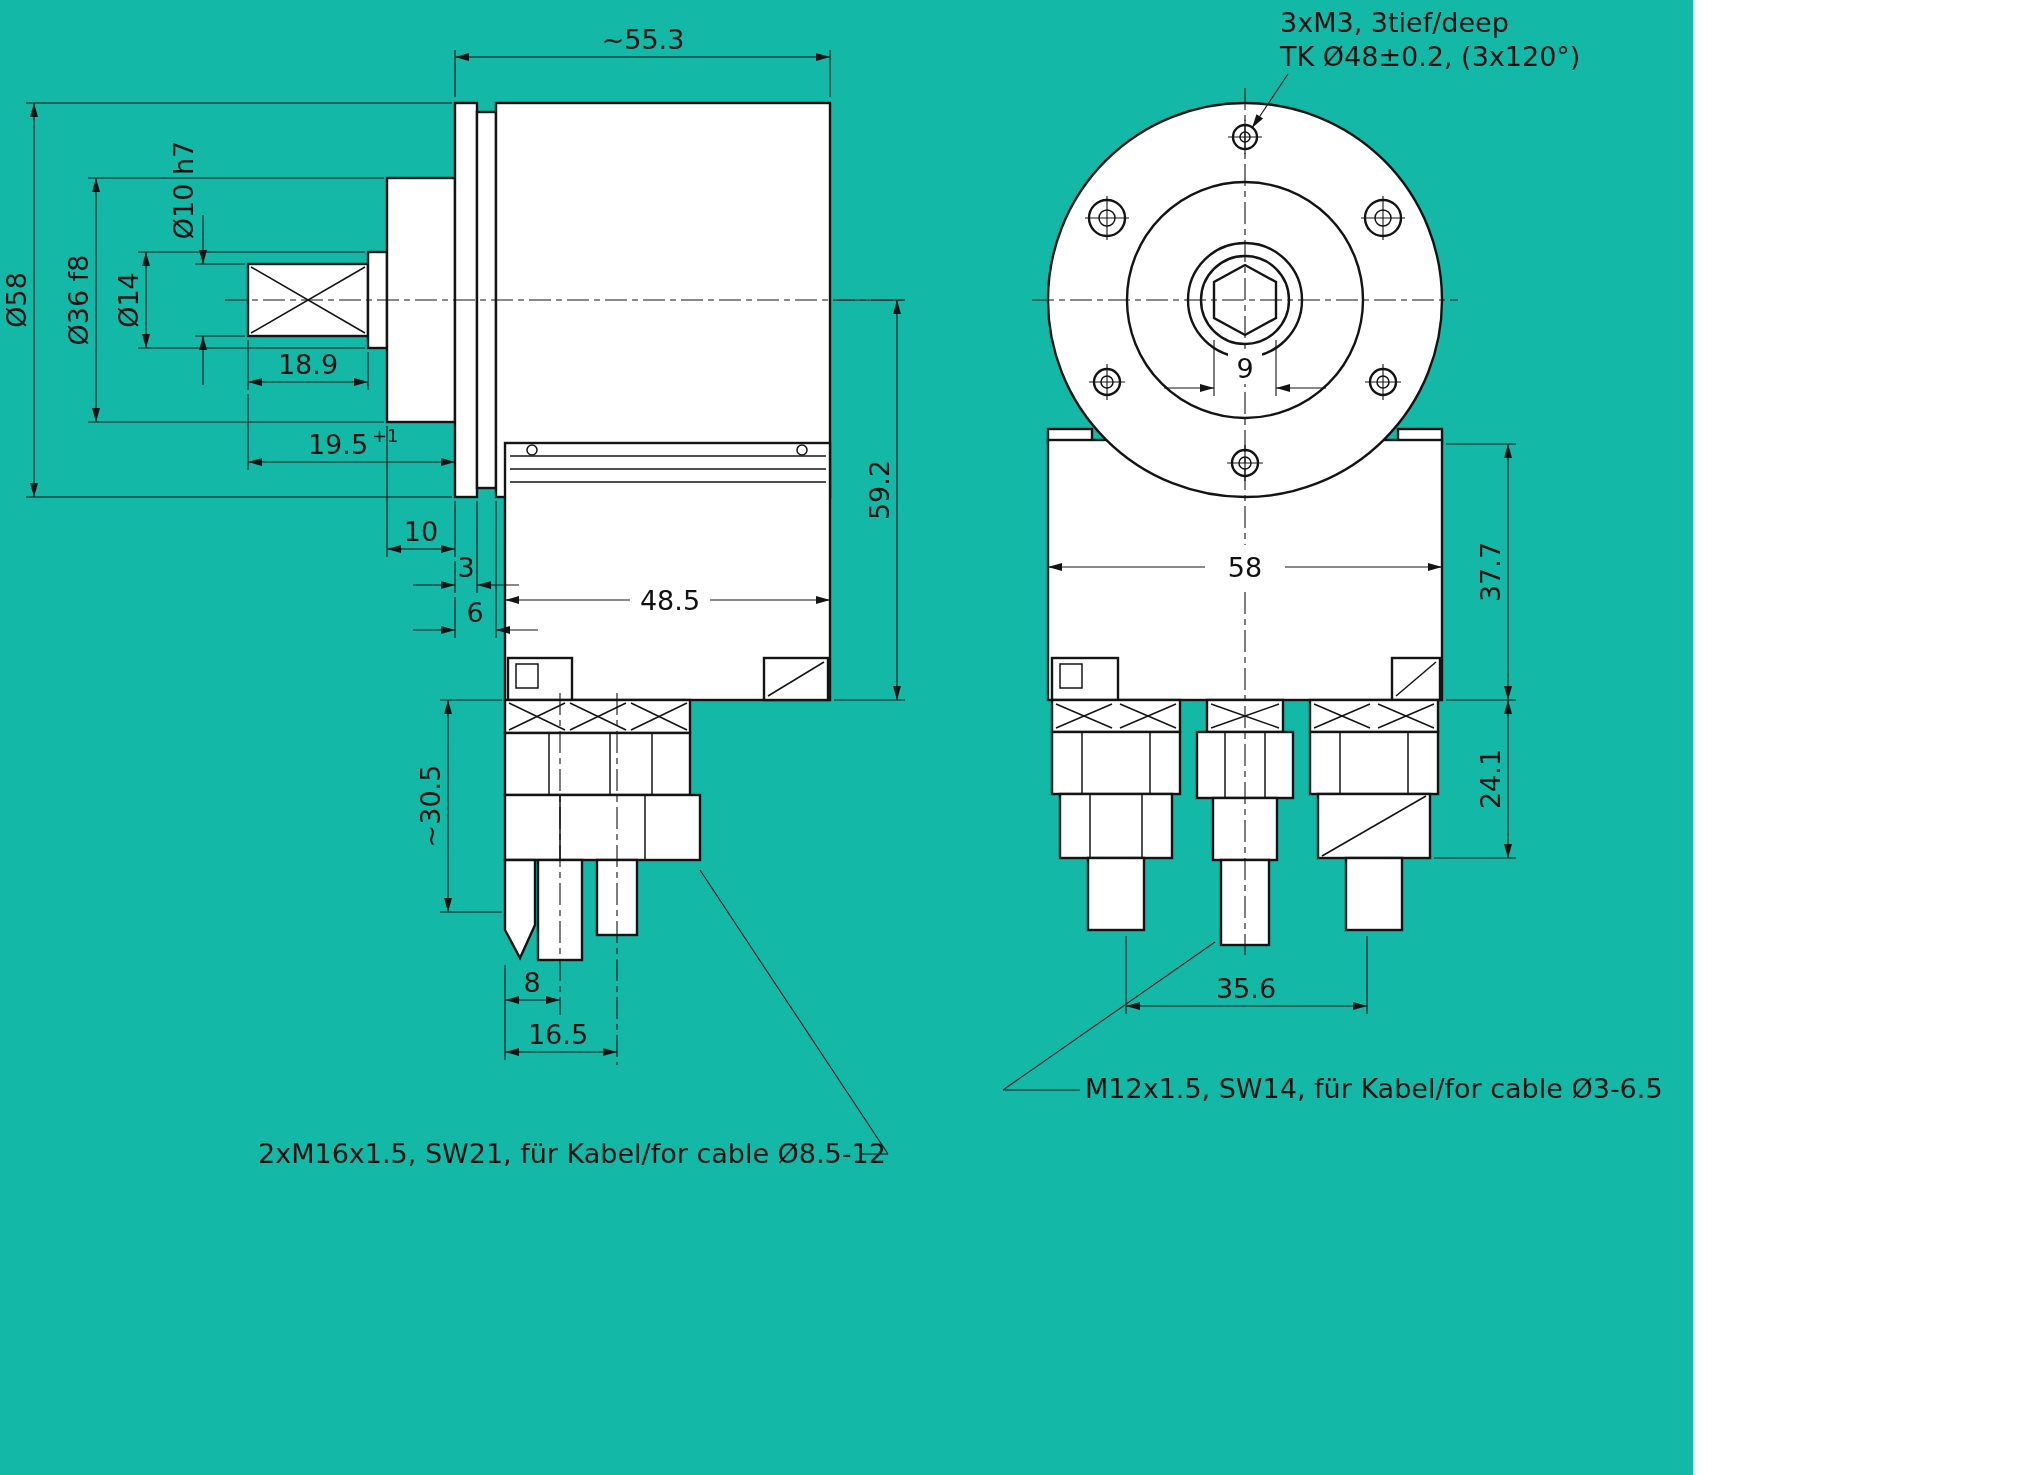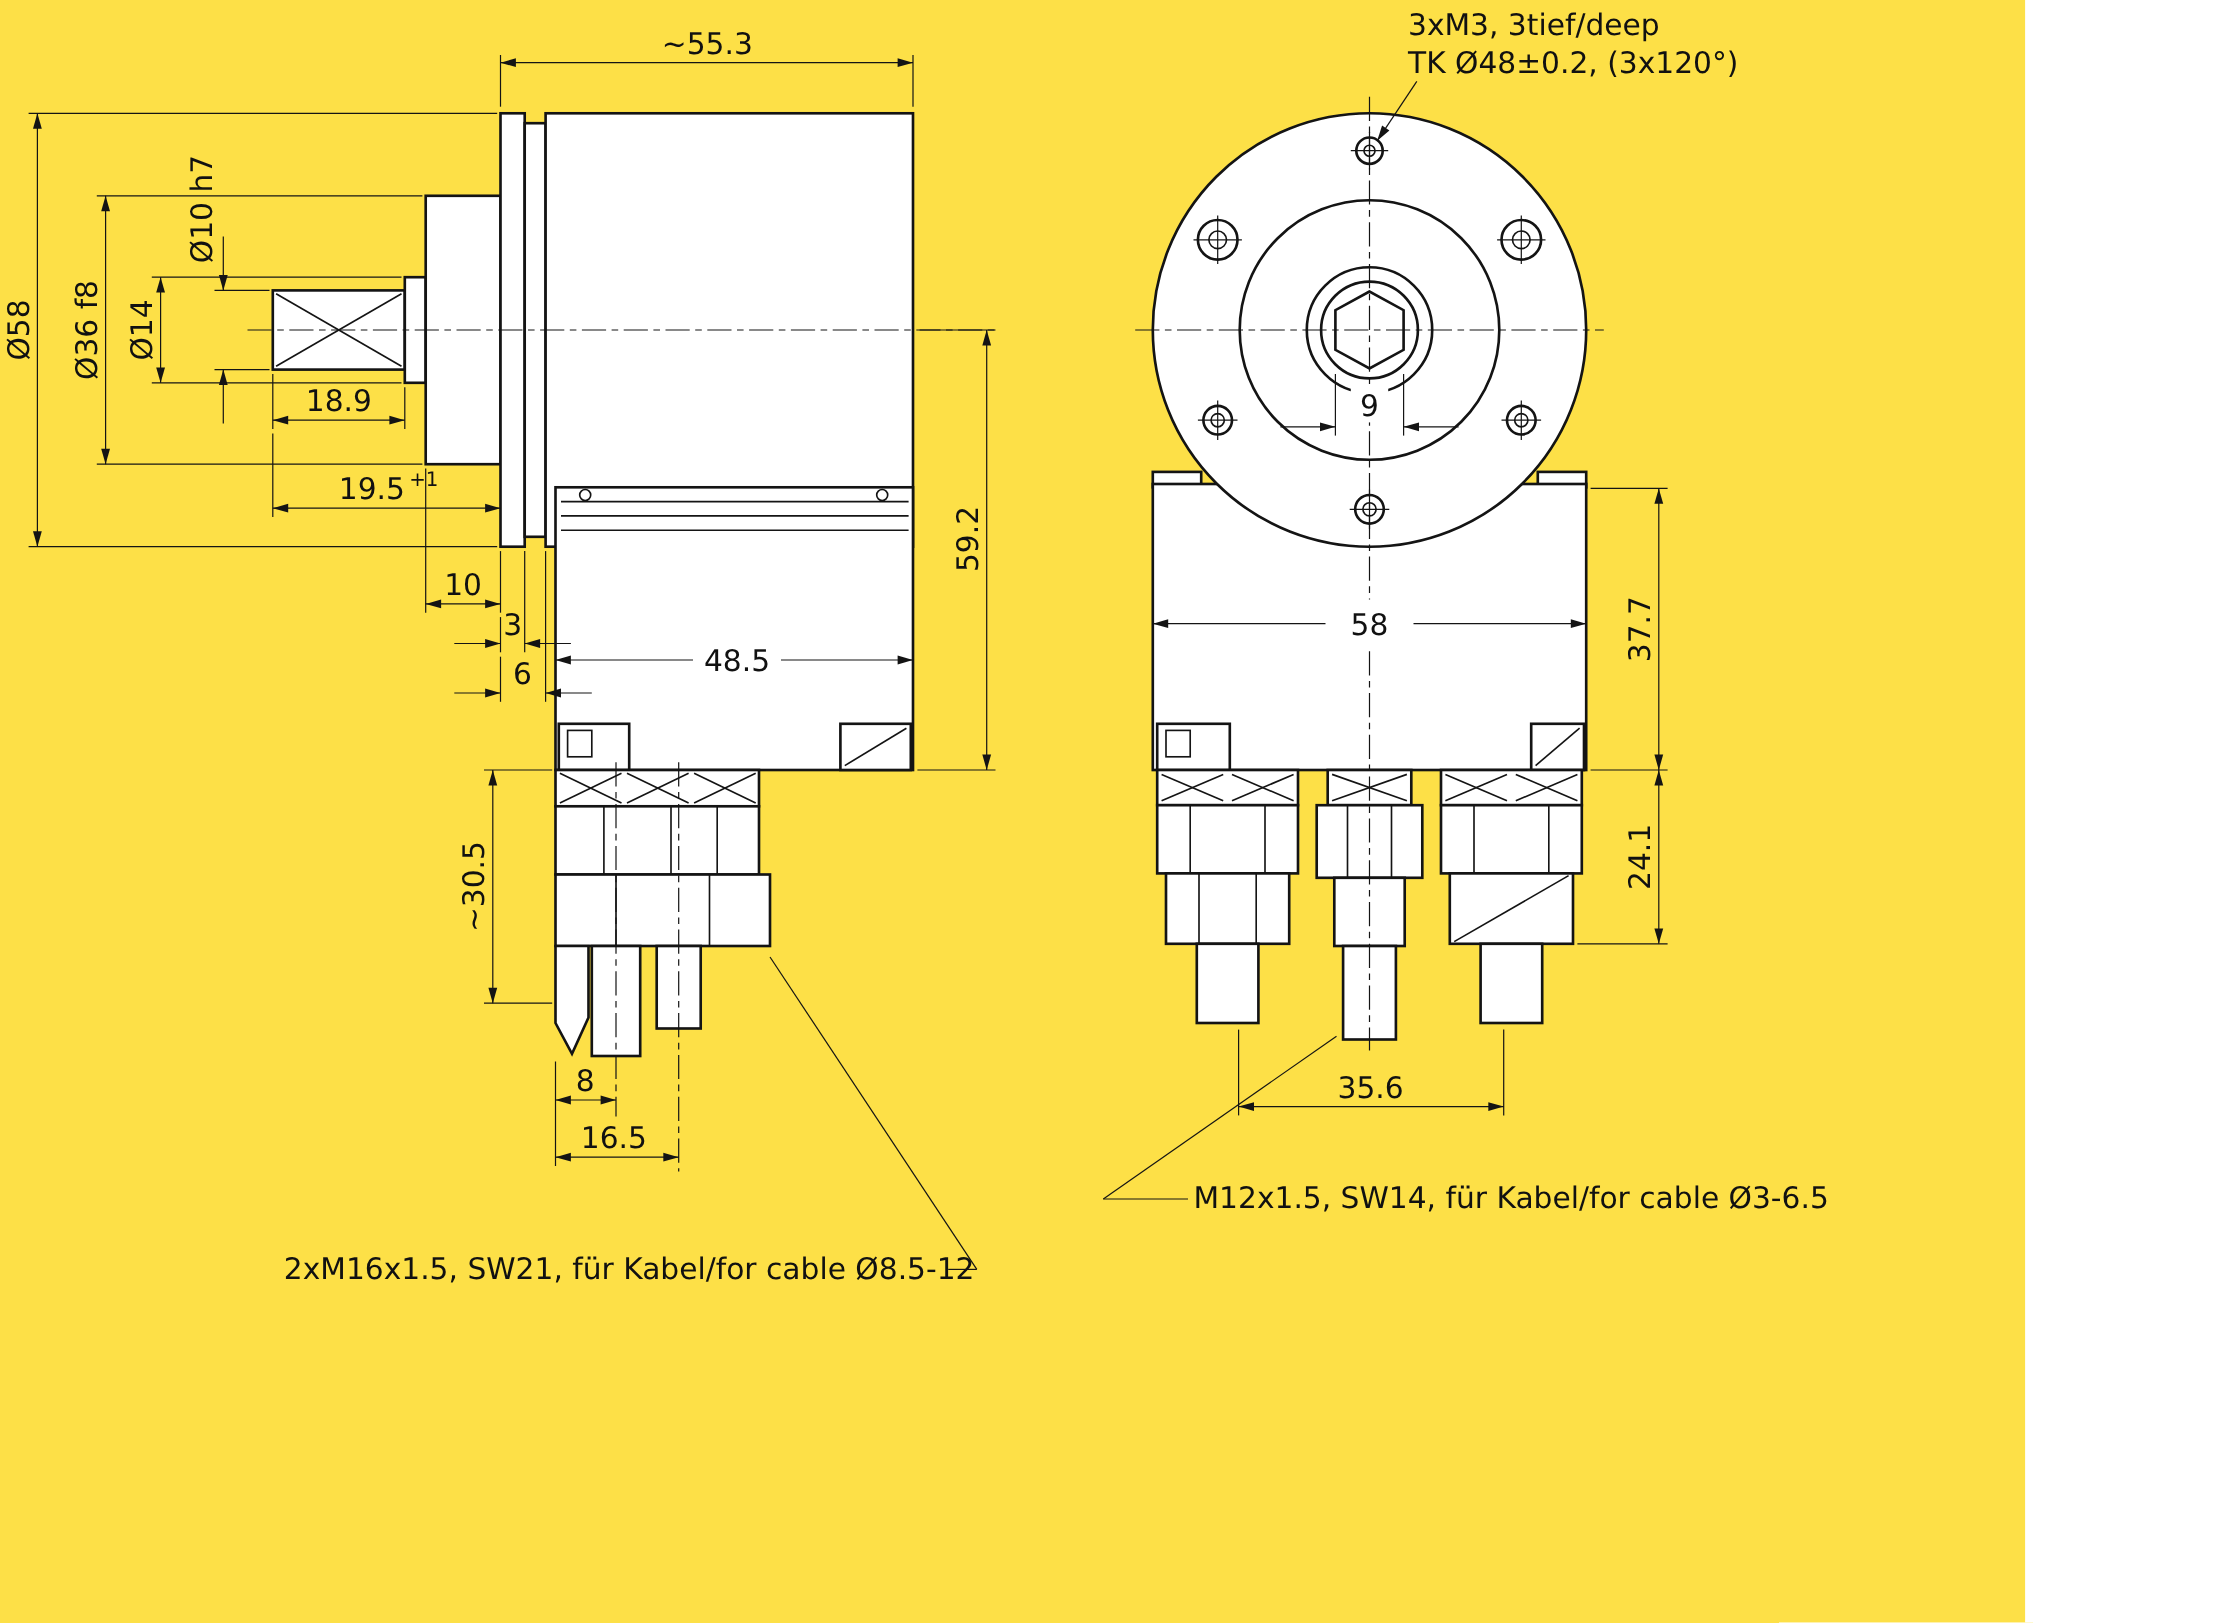--- a/index.html
+++ b/index.html
@@ -1,16 +1,16 @@
 <!DOCTYPE html>
 <html><head>
 <meta charset="utf-8">
 <style>
   html,body{margin:0;padding:0;background:#fff;}
-  .stage{position:relative;width:1841px;height:1475px;background:#fde047;overflow:hidden;}
+  .stage{position:relative;width:1693px;height:1475px;background:#14b8a6;overflow:hidden;}
   svg{display:block;}
   text{font-family:"DejaVu Sans","Liberation Sans",sans-serif;font-size:27px;fill:#111;}
   .tc{text-anchor:middle;}
   .sup{font-size:18px;}
   .o{fill:none;stroke:#141414;stroke-width:2.4;stroke-linecap:square;}
   .of{fill:#fff;stroke:#141414;stroke-width:2.4;stroke-linejoin:miter;}
   .x{fill:none;stroke:#141414;stroke-width:1.5;}
   .t{fill:none;stroke:#141414;stroke-width:1.1;}
   .c{fill:none;stroke:#141414;stroke-width:1.1;stroke-dasharray:22 5 6 5;}
   .patch{fill:#fff;stroke:none;}

